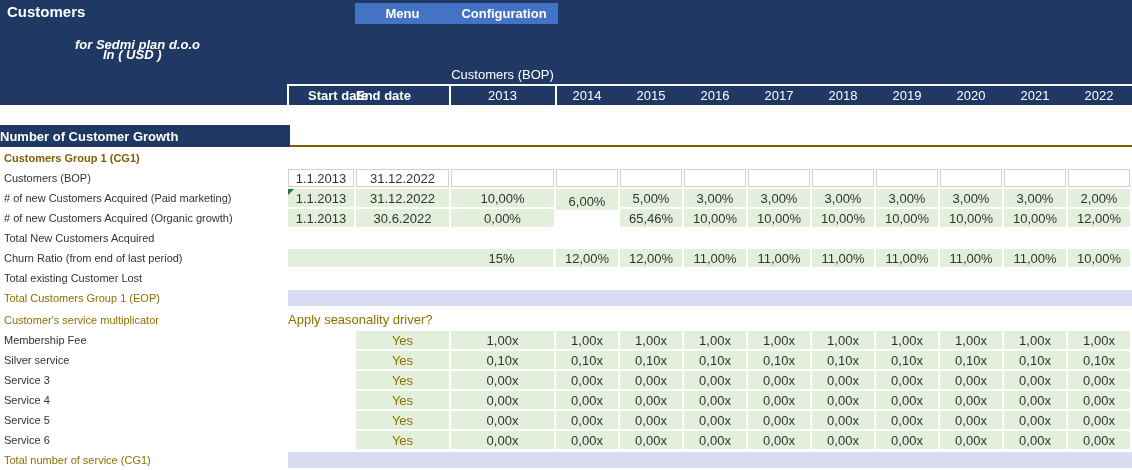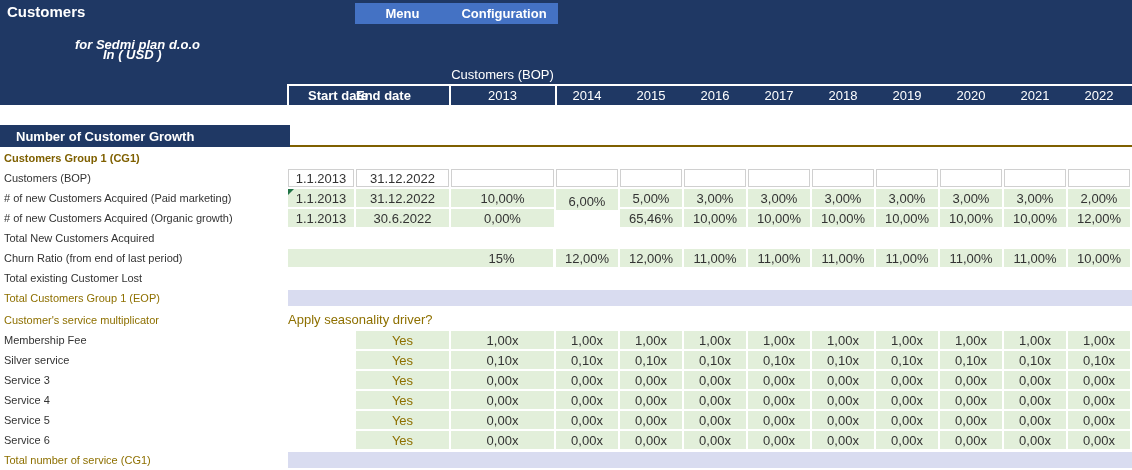--- a/index.html
+++ b/index.html
@@ -25,21 +25,21 @@
   #glab-right{left:555px;width:577px;}
   #hline{left:287px;top:84px;width:845px;height:2px;background:#fff;}
   .vline{top:86px;width:2px;height:19px;background:#fff;}
   .colhead{top:86px;height:19px;font-size:13px;font-weight:bold;display:flex;align-items:center;}
   #ch-start{left:308px;width:62px;}
   #ch-end{left:356px;width:90px;}
   .yearhead{top:86px;height:19px;font-size:13px;display:flex;align-items:center;justify-content:center;}
   
   #goldline{left:0;top:145px;width:1132px;height:2px;background:var(--gold);}
   #secbar{left:0;top:125px;width:290px;height:22px;background:var(--navy);color:#fff;
-          font-size:13px;font-weight:bold;display:flex;align-items:center;padding-left:16px;box-sizing:border-box;}
+          font-size:13px;font-weight:bold;display:flex;align-items:center;padding-left:0;box-sizing:border-box;}
   
   .rlabel{left:4px;height:20px;font-size:11px;line-height:20px;white-space:nowrap;}
   .gold-b{color:var(--gold);font-weight:bold;}
   .gold{color:var(--goldl);}
   .cell{height:18px;font-size:13px;display:flex;align-items:center;justify-content:center;box-sizing:border-box;white-space:nowrap;}
   .cgreen{background:var(--green);}
   .cplain{background:#fff;border:1px solid var(--bgray);}
   .band{background:var(--lav);}
   .yes{color:var(--goldl);}
   .question{height:20px;font-size:13px;line-height:20px;color:var(--goldl);white-space:nowrap;}

